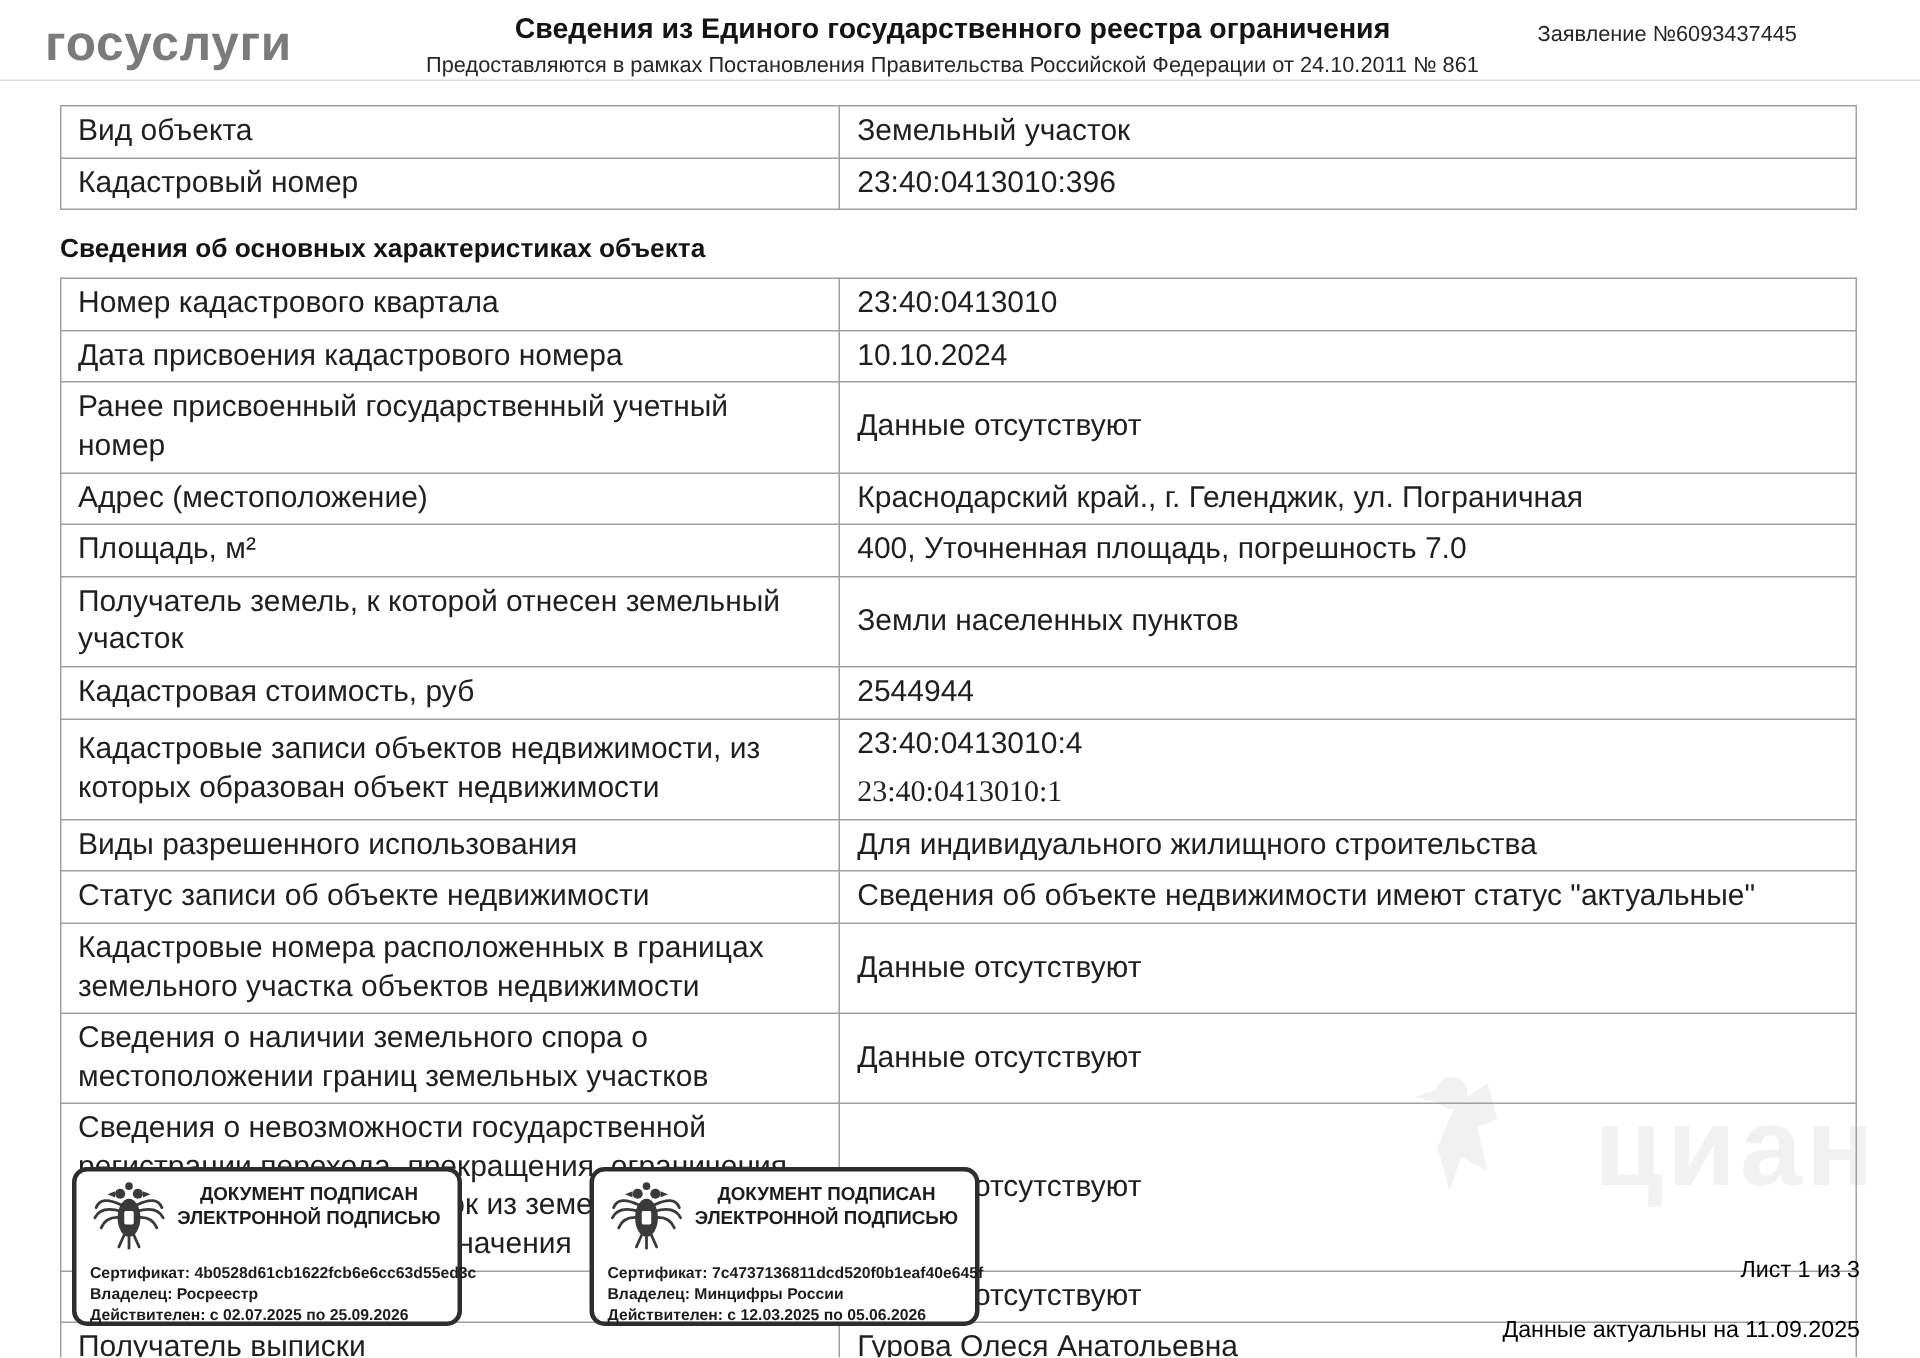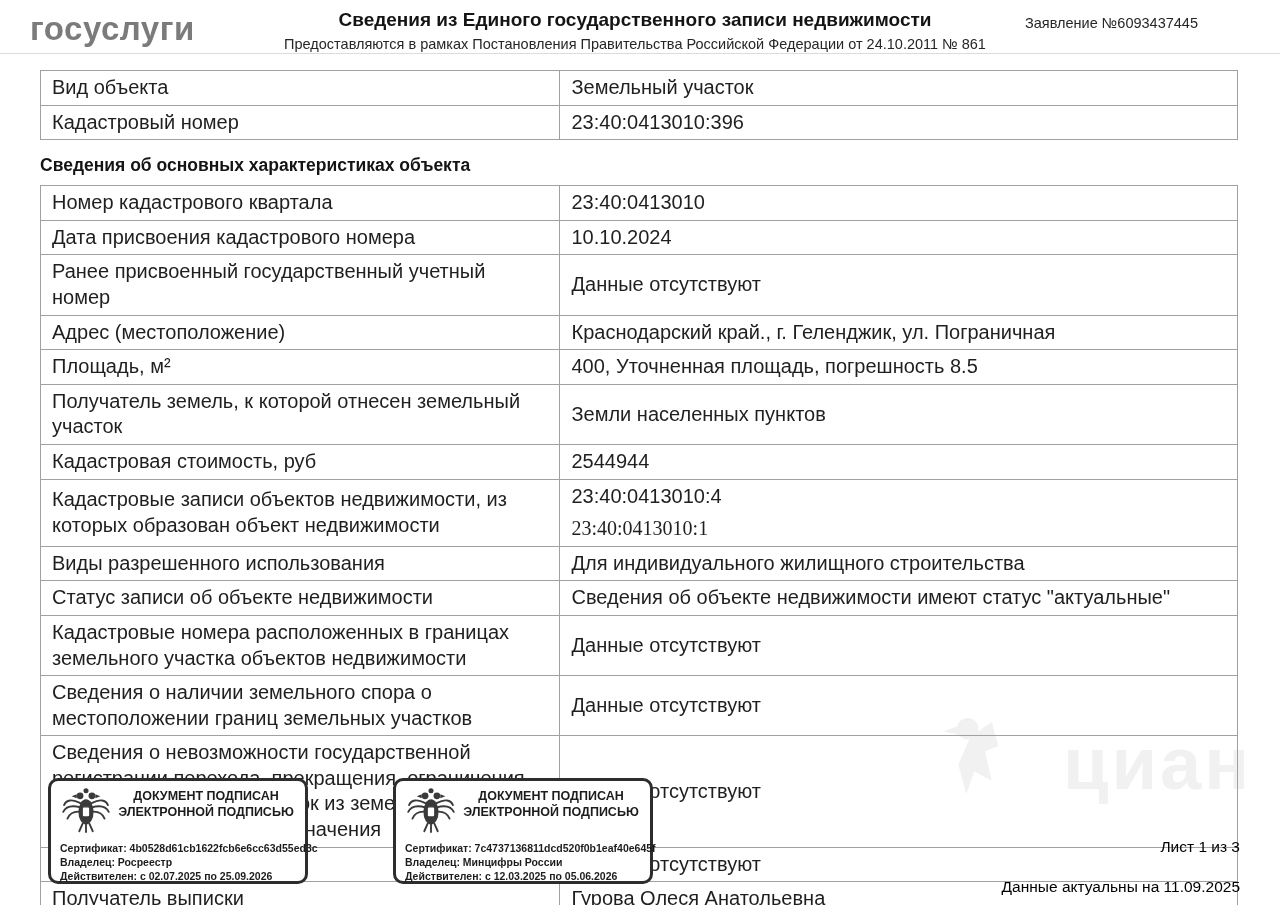--- a/index.html
+++ b/index.html
@@ -48,21 +48,21 @@
   .footer-right .page-indicator { margin-bottom:22px; }
 </style>
 </head>
 <body>
 
 <div class="page">
 
   <div class="header">
     <div class="logo">госуслуги</div>
     <div class="header-center">
-      <div class="doc-title">Сведения из Единого государственного записи недвижимости</div>
+      <div class="doc-title">Сведения из Единого государственного реестра ограничения</div>
       <div class="doc-subtitle">Предоставляются в рамках Постановления Правительства Российской Федерации от 24.10.2011 № 861</div>
     </div>
     <div class="application-number">Заявление №6093437445</div>
   </div>
 
   <div class="watermark">
     <span>
       <svg width="80" height="88" viewBox="0 0 60 66">
         <g fill="#f1f1f1">
           <circle cx="20" cy="11" r="8"></circle>
@@ -103,21 +103,21 @@
           <tr>
             <td class="label-cell">Ранее присвоенный государственный учетный номер</td>
             <td class="value-cell">Данные отсутствуют</td>
           </tr>
           <tr>
             <td class="label-cell">Адрес (местоположение)</td>
             <td class="value-cell">Краснодарский край., г. Геленджик, ул. Пограничная</td>
           </tr>
           <tr>
             <td class="label-cell">Площадь, м²</td>
-            <td class="value-cell">400, Уточненная площадь, погрешность 8.5</td>
+            <td class="value-cell">400, Уточненная площадь, погрешность 7.0</td>
           </tr>
           <tr>
             <td class="label-cell">Получатель земель, к которой отнесен земельный участок</td>
             <td class="value-cell">Земли населенных пунктов</td>
           </tr>
           <tr>
             <td class="label-cell">Кадастровая стоимость, руб</td>
             <td class="value-cell">2544944</td>
           </tr>
           <tr>

